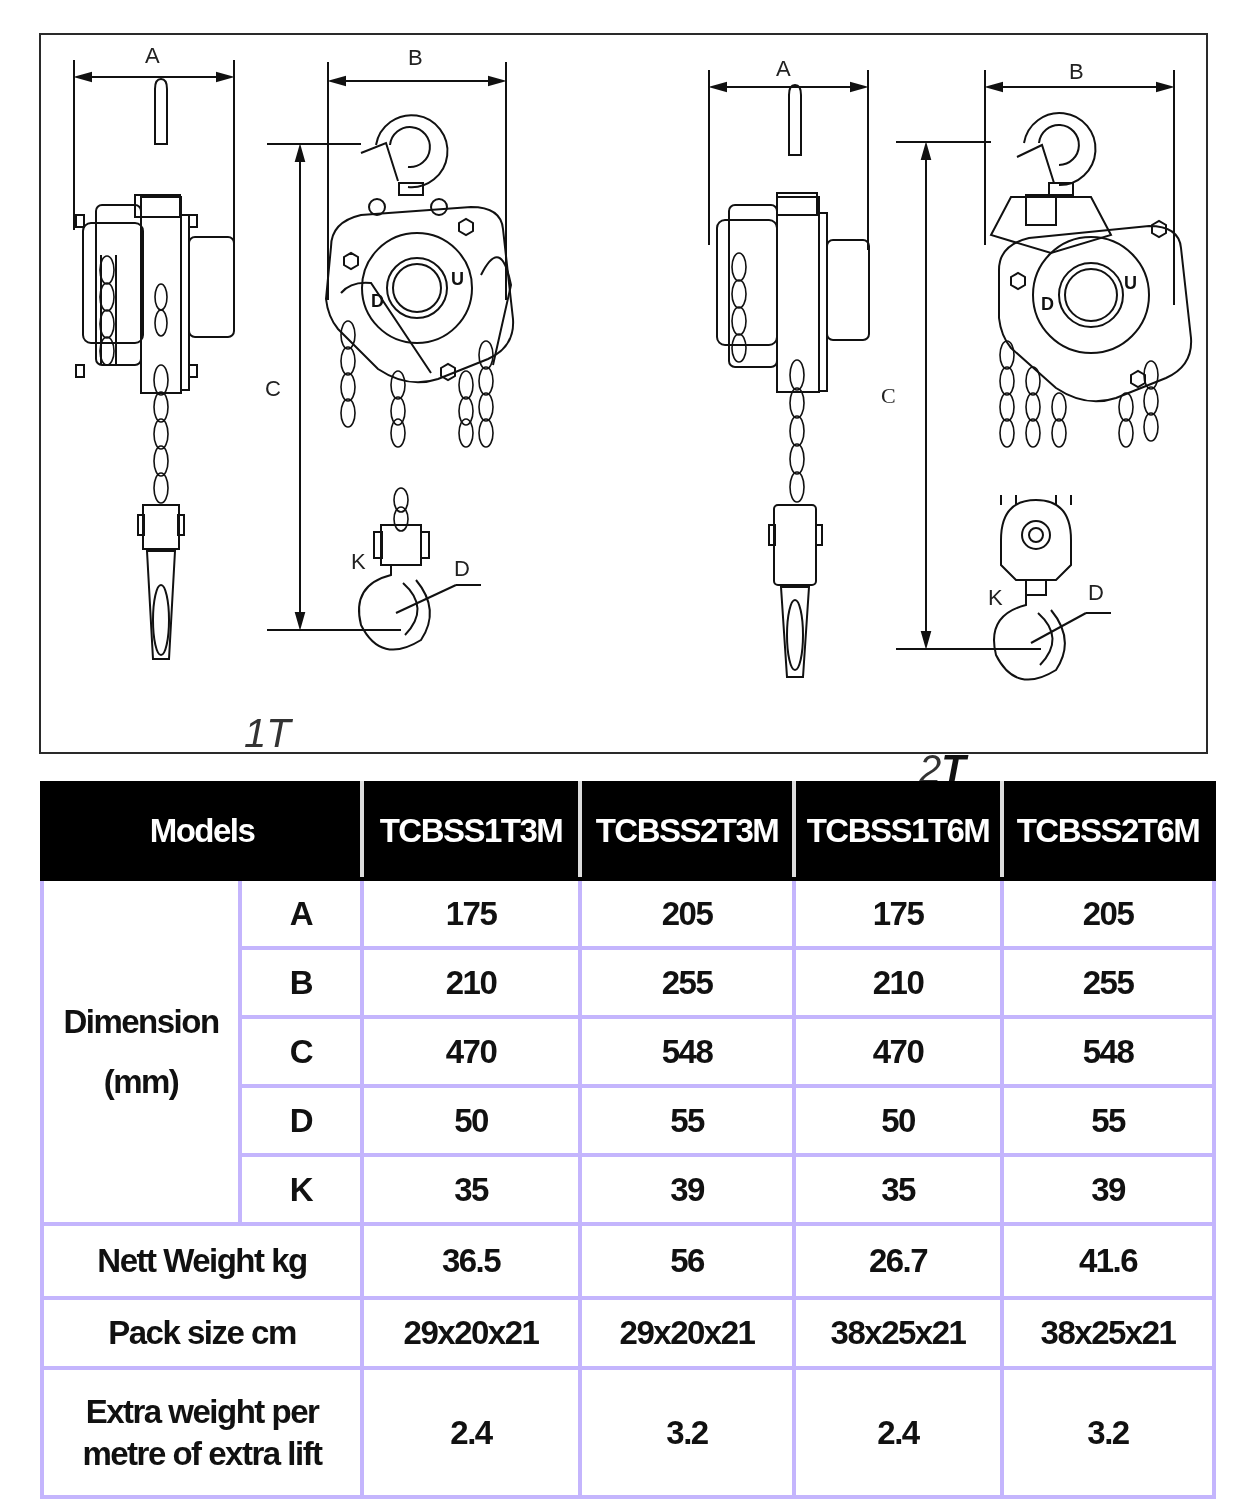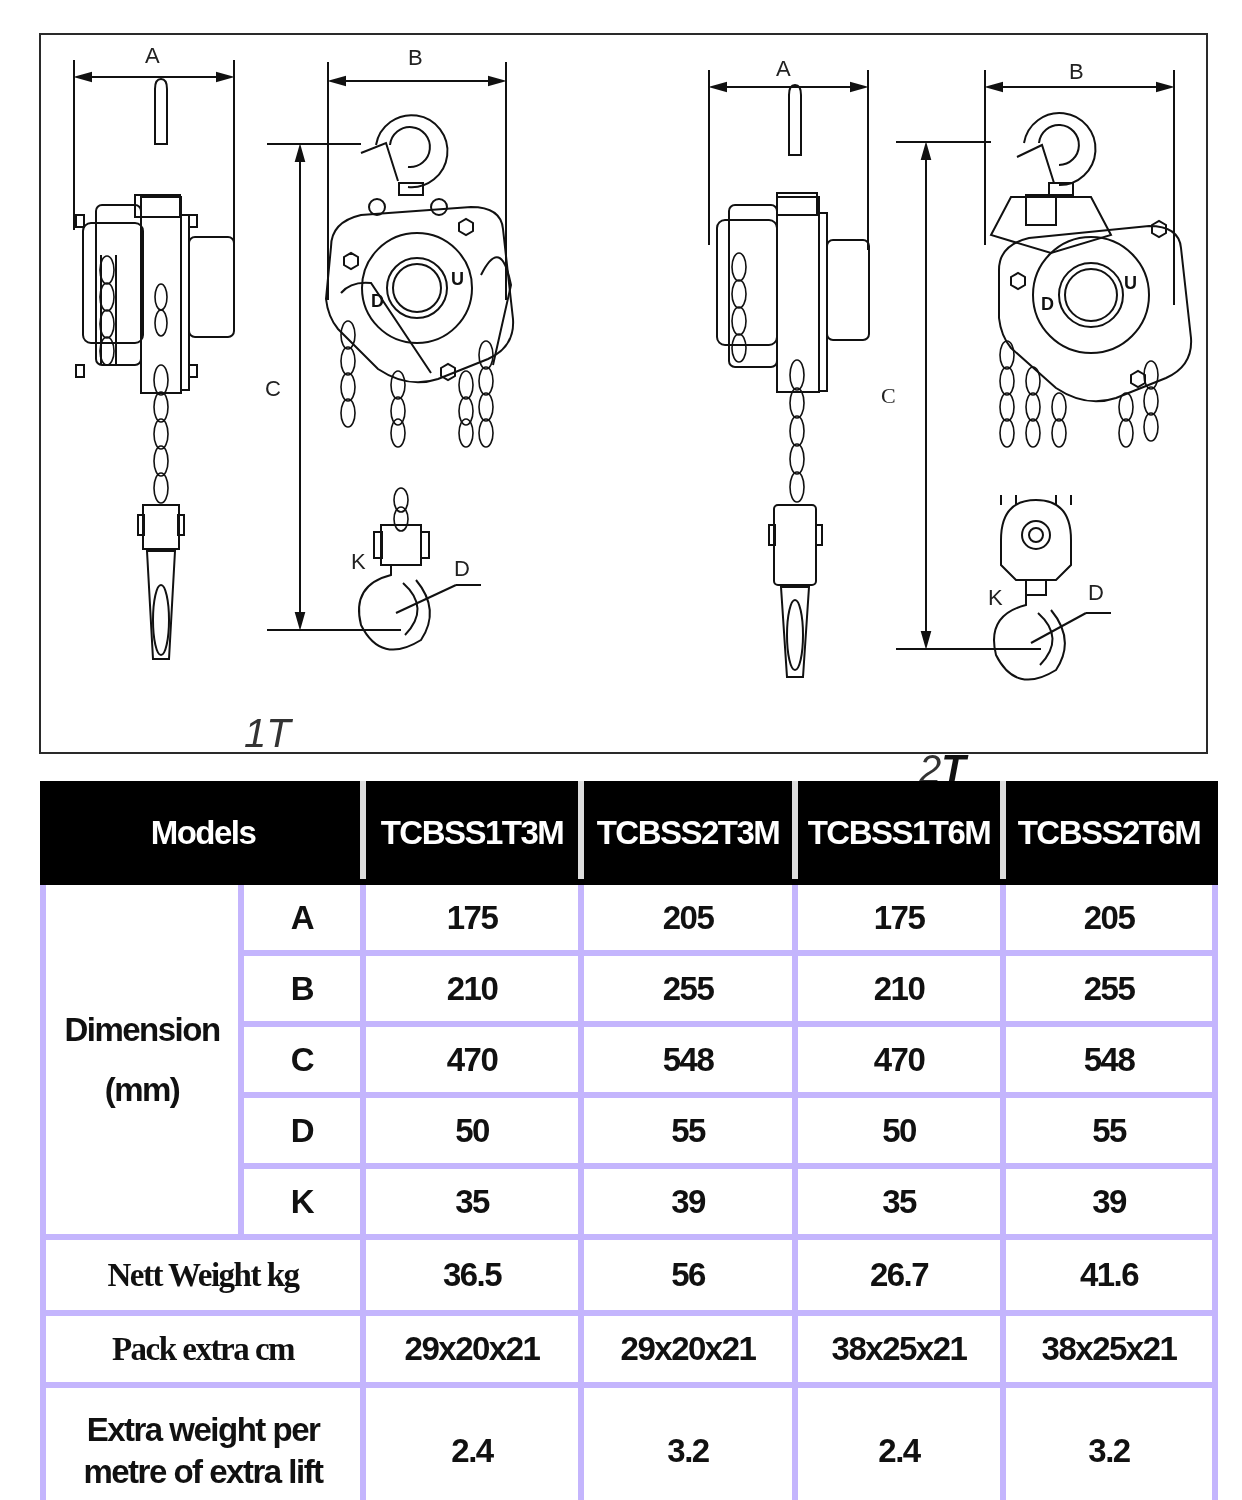--- a/index.html
+++ b/index.html
@@ -4,29 +4,29 @@
 <style>
   html,body{margin:0;padding:0;background:#fff;}
   body{width:1242px;height:1500px;position:relative;overflow:hidden;font-family:"Liberation Sans",sans-serif;color:#111;}
   .diagram-frame{position:absolute;left:39px;top:33px;width:1169px;height:721px;border:2px solid #2a2a2a;box-sizing:border-box;background:#fff;}
   .diagram-frame svg{position:absolute;left:0;top:0;}
   .dim-label{position:absolute;font-size:22px;color:#222;line-height:1;}
   .cap-label{position:absolute;font-size:40px;color:#333;line-height:1;font-style:italic;}
   .cap-label b{font-weight:bold;color:#111;}
   table.spec{position:absolute;left:40px;top:781px;width:1172px;border-collapse:collapse;table-layout:fixed;
     font-family:"Liberation Sans",sans-serif;font-weight:bold;font-stretch:condensed;}
-  table.spec td, table.spec th{border:6px solid #c4b5fd;text-align:center;vertical-align:middle;padding:0;font-size:33px;letter-spacing:-1.5px;}
+  table.spec td, table.spec th{border:4px solid #c4b5fd;text-align:center;vertical-align:middle;padding:0;font-size:33px;letter-spacing:-1.5px;}
   table.spec th{background:#000;color:#fff;border-color:#000;border-left-color:#ddd;border-right-color:#ddd;height:92px;}
   table.spec th:first-child{border-left-color:#000;}
   table.spec th:last-child{border-right-color:#000;}
   .r-dim td{height:65px;}
   .r-nett td{height:70px;}
   .r-pack td{height:66px;}
   .r-extra td{height:125px;line-height:42px;}
-  td.left{text-align:left;padding-left:16px;font-family:Liberation Serif, serif;}
+  td.left{text-align:left;padding-left:16px;}
 </style>
 </head>
 <body>
 
 <div class="diagram-frame">
   <svg width="1169" height="721" viewBox="0 0 1169 721" fill="none" stroke="#111" stroke-width="2">
 
     <line x1="33" y1="25" x2="33" y2="195"></line>
       <line x1="193" y1="25" x2="193" y2="220"></line>
     <line x1="36" y1="42" x2="190" y2="42"></line>
@@ -284,21 +284,21 @@
       <td>39</td>
     </tr>
     <tr class="r-nett">
       <td colspan="2" class="left">Nett Weight kg</td>
       <td>36.5</td>
       <td>56</td>
       <td>26.7</td>
       <td>41.6</td>
     </tr>
     <tr class="r-pack">
-      <td colspan="2" class="left">Pack extra cm</td>
+      <td colspan="2" class="left">Pack size cm</td>
       <td>29x20x21</td>
       <td>29x20x21</td>
       <td>38x25x21</td>
       <td>38x25x21</td>
     </tr>
     <tr class="r-extra">
       <td colspan="2">
         <div>Extra weight per</div>
         <div>metre of extra lift</div>
       </td>

